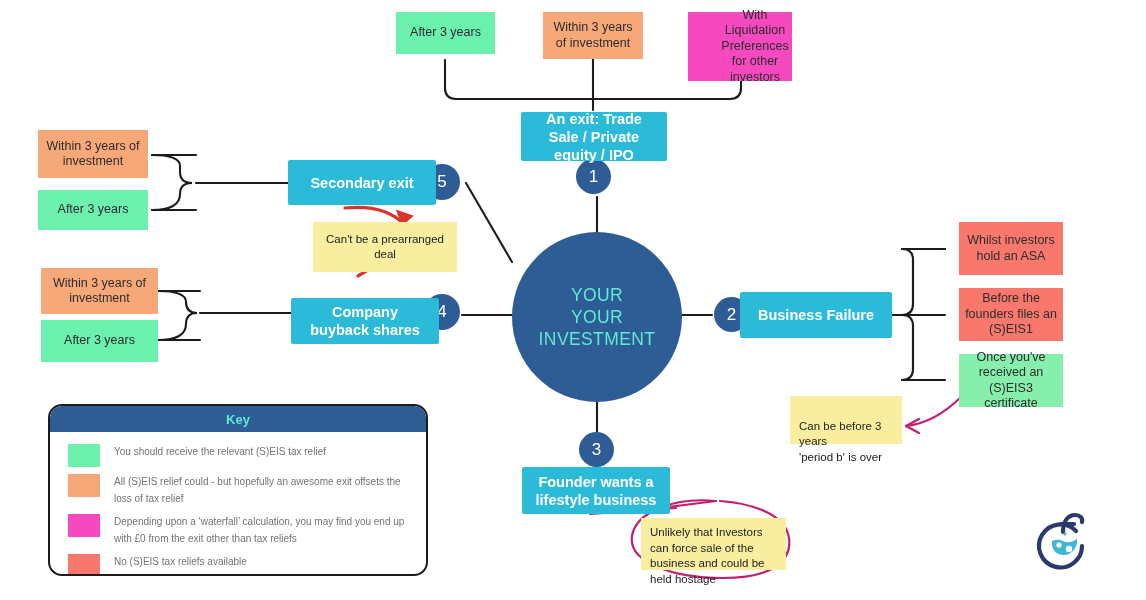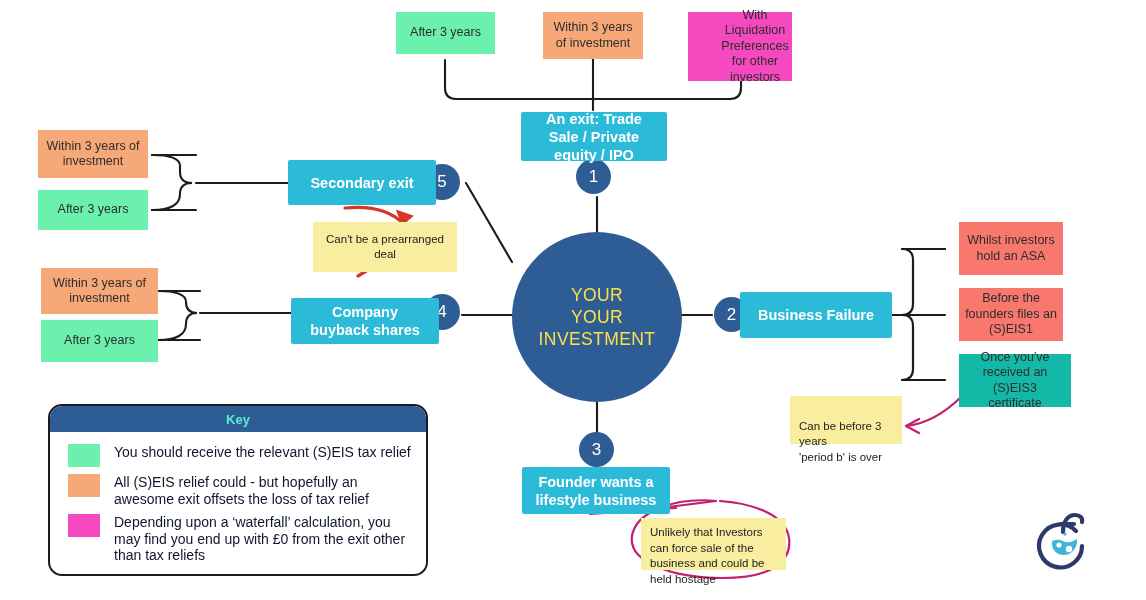--- a/index.html
+++ b/index.html
@@ -76,21 +76,21 @@
 
   
   #hub {
     position: absolute;
     left: 512px;
     top: 232px;
     width: 170px;
     height: 170px;
     border-radius: 50%;
     background: #2e5c95;
-    color: #fde047;
+    color: #5eead4;
     display: flex;
     flex-direction: column;
     align-items: center;
     justify-content: center;
     text-align: right;
     font-size: 17.5px;
     line-height: 22px;
     letter-spacing: 0.4px;
     z-index: 7;
   }
@@ -141,23 +141,23 @@
     align-items: flex-start;
     margin-bottom: 7px;
   }
   .key-swatch {
     width: 32px;
     height: 23px;
     flex: 0 0 32px;
     margin-right: 14px;
   }
   .key-text {
-    font-size: 14px;
+    font-size: 10px;
     line-height: 16.5px;
-    color: #0f172a;
+    color: #737373;
   }
 
   
   #logo {
     position: absolute;
     left: 1030px;
     top: 505px;
     width: 66px;
     height: 70px;
     z-index: 9;
@@ -261,21 +261,21 @@
   </div>
 
   <div class="leaf" style="left:959px; top:222px; width:104px; height:53px; background:#f8786e;">
     <span>Whilst investors hold an ASA</span>
   </div>
 
   <div class="leaf" style="left:959px; top:288px; width:104px; height:53px; background:#f8786e;">
     <span>Before the founders files an (S)EIS1</span>
   </div>
 
-  <div class="leaf" style="left:959px; top:354px; width:112px; height:53px; background:#14b8a6;">
+  <div class="leaf" style="left:959px; top:354px; width:104px; height:53px; background:#86efac;">
     <span>Once you've received an (S)EIS3 certificate</span>
   </div>
 
   <div class="sticky" style="left:790px; top:396px; width:112px; height:48px; white-space:pre-line;">
     <span>Can be before 3 years
 'period b' is over</span>
   </div>
 
   <div class="badge" style="left:579px; top:432px; width:35px; height:35px;">
     <span>3</span>
@@ -339,20 +339,24 @@
       <div class="key-row">
         <div class="key-swatch" style="background:#f7a878;"></div>
         <div class="key-text">All (S)EIS relief could - but hopefully an awesome exit offsets the loss of tax relief</div>
       </div>
 
       <div class="key-row">
         <div class="key-swatch" style="background:#f649c0;"></div>
         <div class="key-text">Depending upon a ‘waterfall’ calculation, you may find you end up with £0 from the exit other than tax reliefs</div>
       </div>
 
+      <div class="key-row">
+        <div class="key-swatch" style="background:#f8786e;"></div>
+        <div class="key-text">No (S)EIS tax reliefs available</div>
+      </div>
 
     </div>
   </div>
 
   <svg id="logo" viewBox="0 0 66 70" xmlns="http://www.w3.org/2000/svg">
 
     <path d="M46,26 A21.5,21.5 0 1 0 52,41" fill="none" stroke="#2b3a6b" stroke-width="4.2" stroke-linecap="round"></path>
 
     <path d="M33,27 C33,16 38,10 45,10 C50,10 53,13 52,17" fill="none" stroke="#2b3a6b" stroke-width="4.2" stroke-linecap="round"></path>
     <path d="M31,19 L44,19" fill="none" stroke="#2b3a6b" stroke-width="4.2" stroke-linecap="round"></path>

